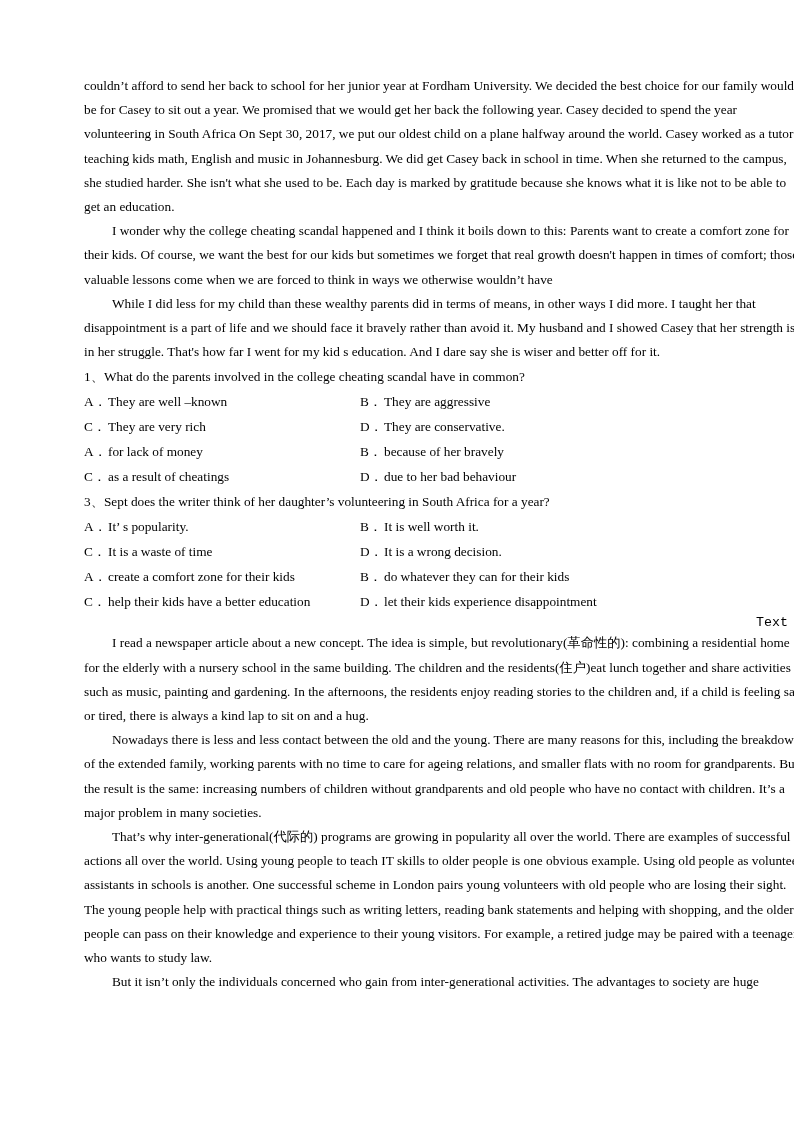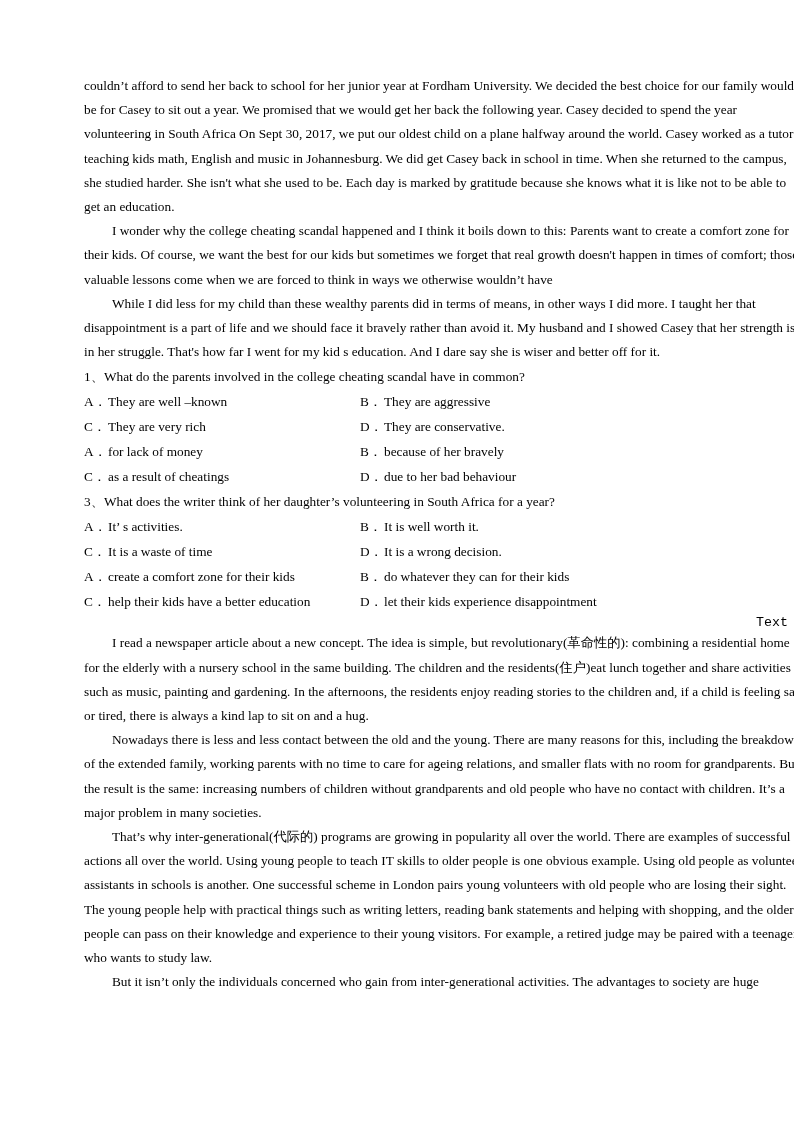--- a/index.html
+++ b/index.html
@@ -123,25 +123,25 @@
             <span>as a result of cheatings</span>
           </div>
         <div class="opt">
             <span class="opt-letter">D．</span>
             <span>due to her bad behaviour</span>
           </div>
       </div>
     </div>
 
     <div>
-      <p class="q-stem"><span>3、</span><span>What does the writer think of her daughter’s volunteering in South Africa for a year?</span></p>
+      <p class="q-stem"><span>3、</span><span>Sept does the writer think of her daughter’s volunteering in South Africa for a year?</span></p>
       <div class="opt-row">
         <div class="opt left">
             <span class="opt-letter">A．</span>
-            <span>It’ s activities.</span>
+            <span>It’ s popularity.</span>
           </div>
         <div class="opt">
             <span class="opt-letter">B．</span>
             <span>It is well worth it.</span>
           </div>
       </div>
       <div class="opt-row">
         <div class="opt left">
             <span class="opt-letter">C．</span>
             <span>It is a waste of time</span>

